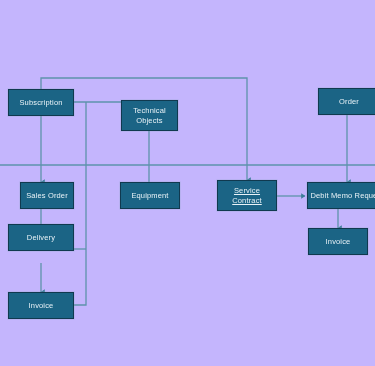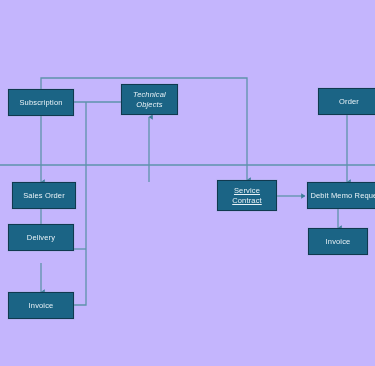--- a/index.html
+++ b/index.html
@@ -85,32 +85,35 @@
       <path d="M347,115 L347,182" marker-end="url(#ah-down)"></path>
 
       <path d="M338,209 L338,228" marker-end="url(#ah-down)"></path>
     </g>
   </svg>
 
   <div class="node" style="left:8px;  top:89px;  width:66px; height:27px;">
     <span>Subscription</span>
   </div>
 
-  <div class="node" style="left:121px; top:84px;  width:57px; height:31px;font-style:italic;">
+  <div class="node" style="left:121px; top:100px;  width:57px; height:31px;">
     <span>Technical<br>Objects</span>
   </div>
 
   <div class="node" style="left:318px; top:88px;  width:62px; height:27px;">
     <span>Order</span>
   </div>
 
-  <div class="node" style="left:12px;  top:182px; width:64px; height:27px;justify-content:center;">
+  <div class="node" style="left:20px;  top:182px; width:54px; height:27px;justify-content:center;">
     <span>Sales Order</span>
   </div>
 
+  <div class="node" style="left:120px; top:182px; width:60px; height:27px;">
+    <span>Equipment</span>
+  </div>
 
   <div class="node" style="left:217px; top:180px; width:60px; height:31px;text-decoration:underline;">
     <span>Service<br>Contract</span>
   </div>
 
   <div class="node" style="left:307px; top:182px; width:80px; height:27px;">
     <span>Debit Memo Request</span>
   </div>
 
   <div class="node" style="left:8px;  top:224px; width:66px; height:27px;">

